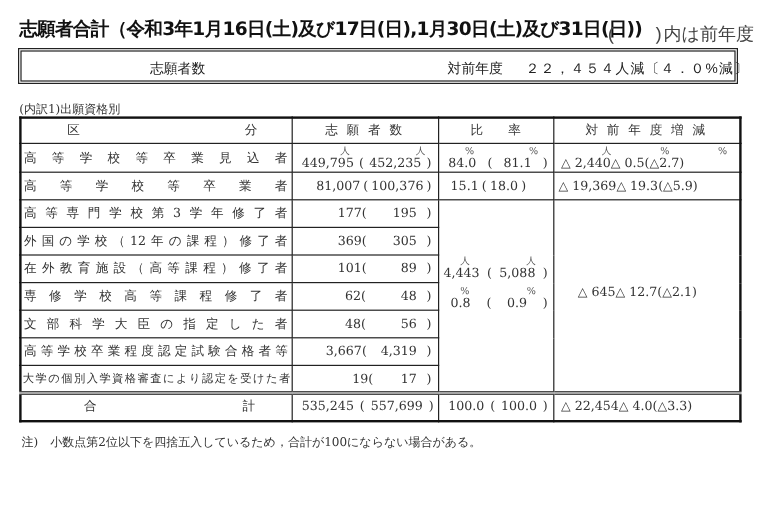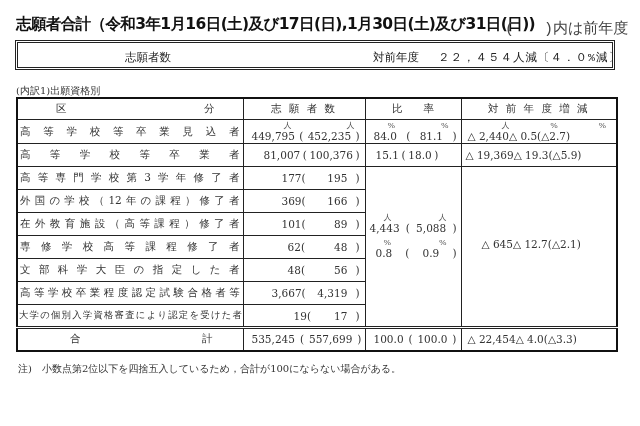--- a/index.html
+++ b/index.html
@@ -4,21 +4,21 @@
 <style>
   html, body { margin:0; padding:0; background:#ffffff; }
   body { width:640px; height:426px; position:relative; overflow:hidden;
          font-family:"DejaVu Serif","Liberation Serif",serif; color:#222; }
   .title { position:absolute; left:16px; top:14px; font-family:"DejaVu Sans","Liberation Sans",sans-serif;
            font-weight:bold; font-size:15.5px; letter-spacing:-0.6px; color:#111; white-space:nowrap; }
   .prev-note { position:absolute; left:505px; top:19px; font-size:15px; color:#444;
                font-family:Liberation Mono, monospace; white-space:nowrap; }
   .summary { position:absolute; left:15px; top:40px; width:600px; height:30px;
              border:3px double #222; box-sizing:border-box; border-width:3px;
-             display:flex; align-items:center; font-family:Liberation Mono, monospace;
+             display:flex; align-items:center; font-family:Liberation Sans, sans-serif;
              font-size:11.5px; color:#222; white-space:nowrap; }
   .summary span { position:absolute; top:7px; }
   .sub { position:absolute; left:16px; top:84px; font-size:10px; color:#333; white-space:nowrap; }
   table { position:absolute; left:16px; top:97px; border-collapse:collapse; width:600px;
           border:2px solid #111; table-layout:fixed; }
   td, th { border:1.3px solid #222; padding:0; font-size:10.5px; font-weight:normal; color:#333; white-space:nowrap; }
   th { height:20px; }
   .cat { text-align:justify; text-align-last:justify; padding:0 3px 0 2px; font-size:10.5px; letter-spacing:0;margin-top:24px; }
   .pair { display:flex; justify-content:space-between; padding:0 5px 0 8px; font-size:10.5px; }
   .unit { display:flex; justify-content:space-between; font-size:8px; line-height:9px; color:#555; padding:0 10px 0 30px; }
@@ -177,21 +177,21 @@
           </div>
     </td>
   </tr>
 
   <tr class="r1">
     <td class="cat">外国の学校（12年の課程）修了者</td>
     <td>
           <div class="pair" style="padding:0 5px 0 38px">
             <span>369</span>
             <span>(</span>
-            <span style="margin-left:auto;margin-right:8px">166</span>
+            <span style="margin-left:auto;margin-right:8px">305</span>
             <span>)</span>
           </div>
         </td>
   </tr>
   <tr class="r1">
     <td class="cat">在外教育施設（高等課程）修了者</td>
     <td>
           <div class="pair" style="padding:0 5px 0 38px">
             <span>101</span>
             <span>(</span>

